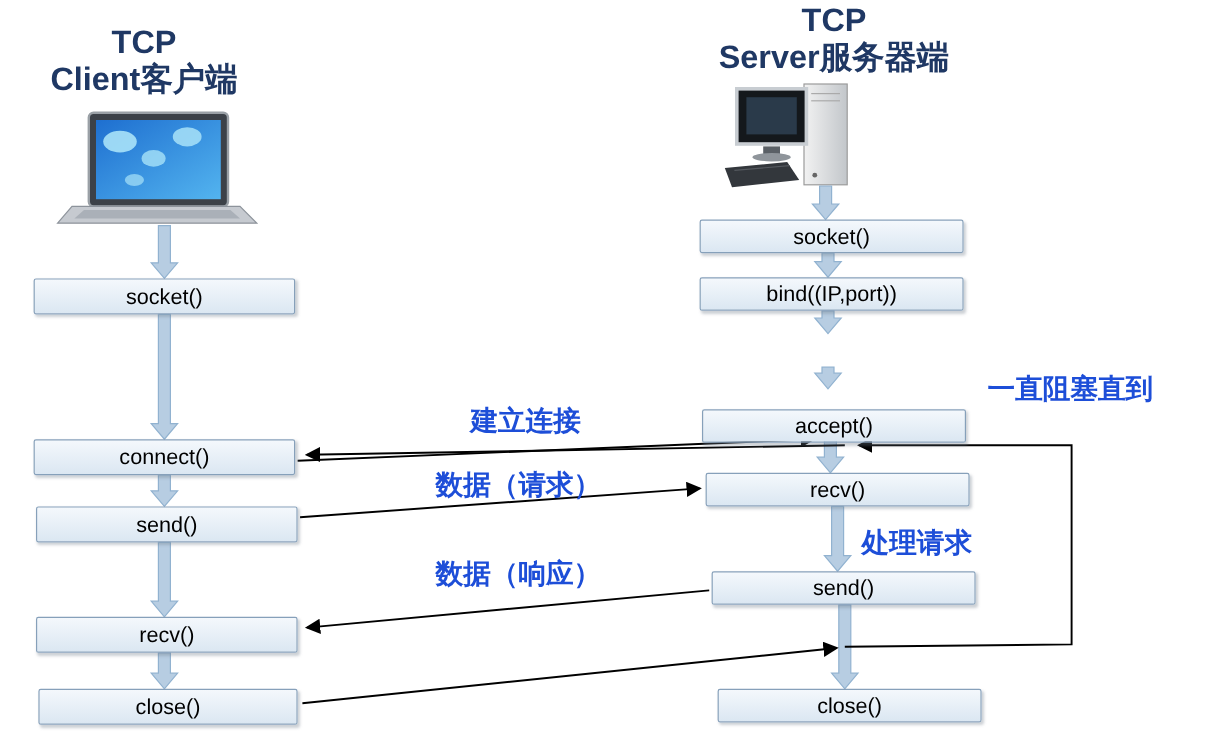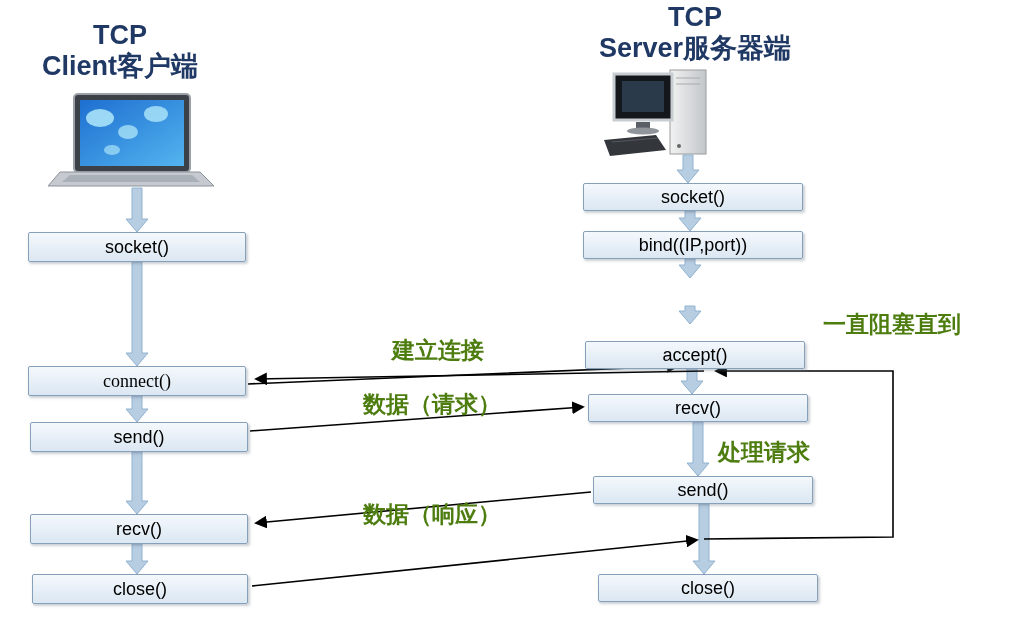--- a/index.html
+++ b/index.html
@@ -14,21 +14,21 @@
   }
   .fbox{
     position:absolute;height:30px;box-sizing:border-box;
     border:1.6px solid #86a0ba;border-radius:2px;
     background:linear-gradient(180deg,#f4f8fc 0%,#dbe7f2 100%);
     box-shadow:1.5px 2px 2.5px rgba(110,120,135,.35);
     display:flex;align-items:center;justify-content:center;
     font-size:18px;color:#000;white-space:nowrap;
   }
   .red{
-    position:absolute;color:#4d7c0f;font-weight:bold;
+    position:absolute;color:#1d4ed8;font-weight:bold;
     font-size:23px;line-height:29px;white-space:nowrap;
   }
 </style>
 </head>
 <body>
 
 <div class="canvas">
 
   <svg class="layer" width="1020" height="629" viewBox="0 0 1020 629">
     <defs>
@@ -100,33 +100,33 @@
   <div class="title" style="left:0px;top:20px;width:240px;">
     <div>TCP</div>
     <div>Client客户端</div>
   </div>
   <div class="title" style="left:565px;top:2px;width:260px;">
     <div>TCP</div>
     <div>Server服务器端</div>
   </div>
 
   <div class="fbox" style="left:28px;top:232px;width:218px;">socket()</div>
-  <div class="fbox" style="left:28px;top:366px;width:218px;font-family:Liberation Serif, serif;">connect()</div>
+  <div class="fbox" style="left:28px;top:366px;width:218px;">connect()</div>
   <div class="fbox" style="left:30px;top:422px;width:218px;">send()</div>
   <div class="fbox" style="left:30px;top:514px;width:218px;">recv()</div>
   <div class="fbox" style="left:32px;top:574px;width:216px;">close()</div>
 
   <div class="fbox" style="left:583px;top:183px;width:220px;height:28px;">socket()</div>
   <div class="fbox" style="left:583px;top:231px;width:220px;height:28px;">bind((IP,port))</div>
   <div class="fbox" style="left:585px;top:324px;width:220px;height:28px;margin-top:17px;">accept()</div>
   <div class="fbox" style="left:588px;top:394px;width:220px;height:28px;">recv()</div>
   <div class="fbox" style="left:593px;top:476px;width:220px;height:28px;">send()</div>
   <div class="fbox" style="left:598px;top:574px;width:220px;height:28px;">close()</div>
 
   <div class="red" style="left:392px;top:336px;text-align:right;">建立连接</div>
   <div class="red" style="left:363px;top:390px;">数据（请求）</div>
-  <div class="red" style="left:363px;top:464px;margin-top:36px;">数据（响应）</div>
+  <div class="red" style="left:363px;top:464px;">数据（响应）</div>
   <div class="red" style="left:718px;top:438px;">处理请求</div>
   <div class="red" style="left:823px;top:310px;">
     <div>一直阻塞直到</div>
   </div>
 
 </div>
 
 </body></html>

